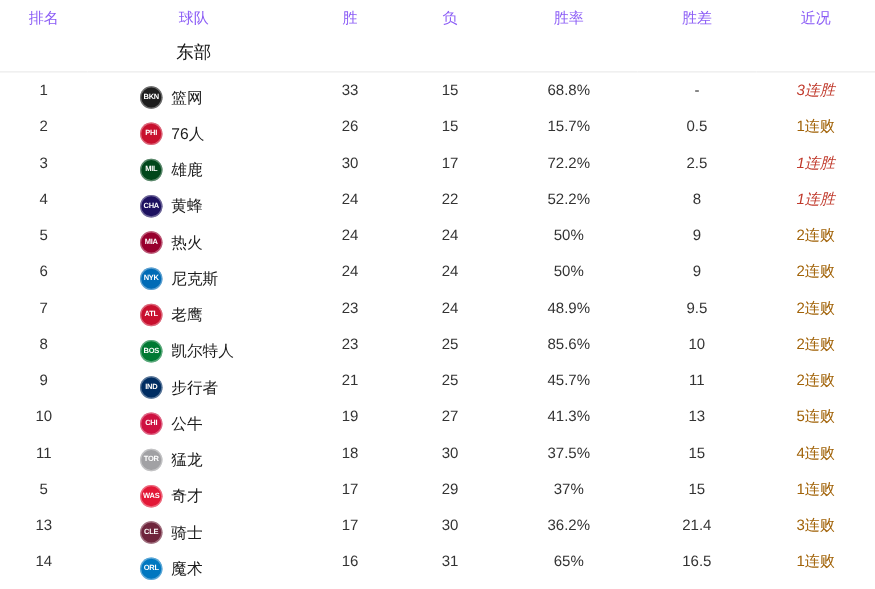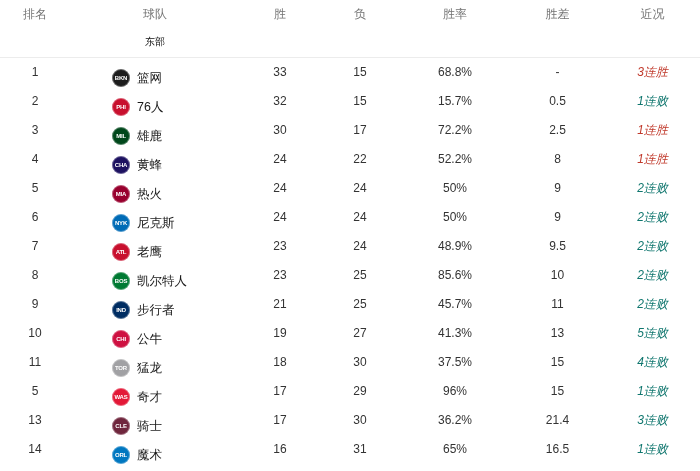--- a/index.html
+++ b/index.html
@@ -22,21 +22,21 @@
   .standings th, .standings td {
     font-weight: normal;
     font-size: 12px;
     text-align: center;
     padding: 0;
     border: 0;
   }
   thead th {
     height: 28px;
     font-size: 12.5px;
-    color: #737373;
+    color: #8b5cf6;
     border-bottom: 1px solid #d8d8d8;
     vertical-align: middle;
   }
   .col-rank   { width: 70px; }
   .col-team   { width: 170px; }
   .col-win    { width: 80px; }
   .col-loss   { width: 80px; }
   .col-pct    { width: 110px; }
   .col-gb     { width: 95px; }
   .col-recent { width: 95px; }
@@ -44,21 +44,21 @@
   tbody tr {
     height: 29px;
   }
   tbody tr td {
     border-bottom: 1px solid #ececec;
     vertical-align: middle;
   }
   tr.conf-row td {
     border-bottom: 1px solid #ececec;
     height: 22px;
-    font-size: 10px;
+    font-size: 14px;
     color: #111;
   }
   .conf-label {
     text-align: center;
   }
   .team-cell {
     display: flex;
     align-items: flex-end;
     justify-content: flex-start;
     padding-left: 42px;
@@ -90,21 +90,21 @@
   }
   .team-name {
     font-size: 12.5px;
     color: #1a1a1a;
     white-space: nowrap;
   }
   .recent {
     font-size: 11.5px;
   }
   .streak-w { color: #c0392b; font-style: italic; }
-  .streak-l { color: #0f766e; font-style: italic; }
+  .streak-l { color: #a16207; }
   .num { font-size: 12px; color: #333; }
 </style>
 </head>
 <body>
 
 <table class="standings">
   <colgroup>
     <col class="col-rank">
       <col class="col-team">
       <col class="col-win">
@@ -153,21 +153,21 @@
       <tr>
         <td class="num">2</td>
         <td>
           <div class="team-cell">
             <span class="team-logo" style="background: rgb(200, 16, 46);">
               <span class="mono">PHI</span>
             </span>
             <span class="team-name">76人</span>
           </div>
         </td>
-        <td class="num">32</td>
+        <td class="num">26</td>
         <td class="num">15</td>
         <td class="num">15.7%</td>
         <td class="num">0.5</td>
         <td class="recent streak-l">1连败</td>
       </tr>
       <tr>
         <td class="num">3</td>
         <td>
           <div class="team-cell">
             <span class="team-logo" style="background: rgb(0, 71, 27);">
@@ -315,21 +315,21 @@
         <td>
           <div class="team-cell">
             <span class="team-logo" style="background: rgb(227, 24, 55);">
               <span class="mono">WAS</span>
             </span>
             <span class="team-name">奇才</span>
           </div>
         </td>
         <td class="num">17</td>
         <td class="num">29</td>
-        <td class="num">96%</td>
+        <td class="num">37%</td>
         <td class="num">15</td>
         <td class="recent streak-l">1连败</td>
       </tr>
       <tr>
         <td class="num">13</td>
         <td>
           <div class="team-cell">
             <span class="team-logo" style="background: rgb(111, 38, 61);">
               <span class="mono">CLE</span>
             </span>

